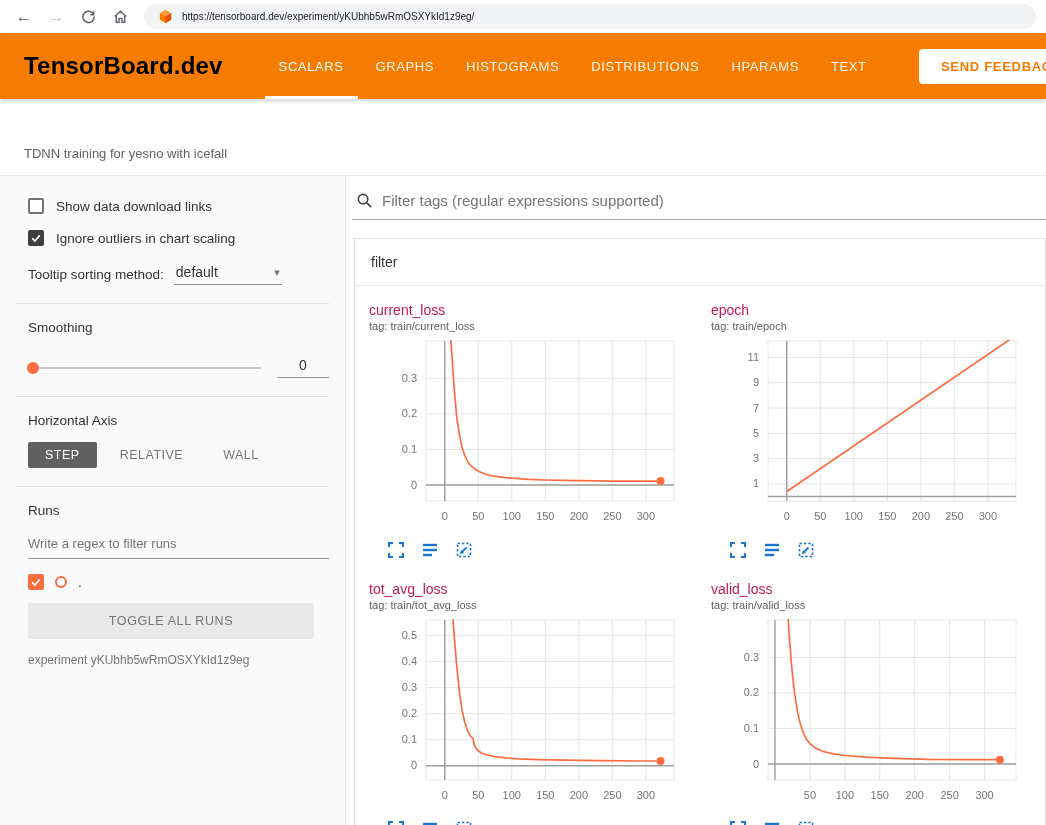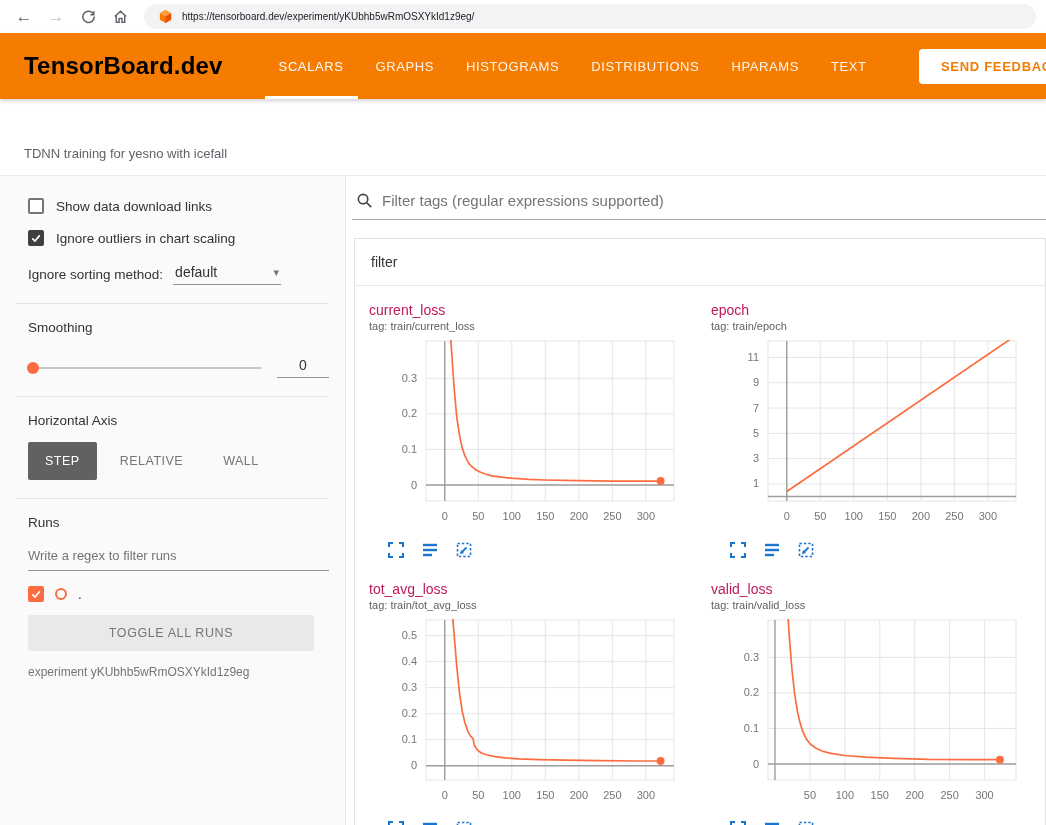--- a/index.html
+++ b/index.html
@@ -40,21 +40,21 @@
   .tt-label { font-size:13.5px; color:#333; padding-bottom:3px; }
   .dropdown { width:108px; border-bottom:1px solid #949494; display:flex; justify-content:space-between; align-items:center; padding:2px 2px 4px; cursor:pointer; }
   .dd-value { font-size:14px; color:#333; }
   .dd-arrow { font-size:11px; color:#757575; }
   .sec-label { font-size:13.5px; color:#333; }
   .slider-row { display:flex; align-items:center; gap:16px; margin-top:22px; }
   .slider { flex:1; height:2px; background:#c8c8c8; position:relative; cursor:pointer; }
   .slider-thumb { position:absolute; left:-1px; top:-5px; width:12px; height:12px; border-radius:50%; background:#fb6d40; }
   .slider-val { width:52px; text-align:center; font-size:14px; color:#333; border-bottom:1px solid #949494; padding-bottom:4px; }
   .axis-btns { display:flex; align-items:center; margin-top:14px; gap:6px; }
-  .axis-btn { font-size:12.5px; letter-spacing:.5px; padding:12px 17px; border-radius:2px; color:#757575; cursor:pointer; }
+  .axis-btn { font-size:12.5px; letter-spacing:.5px; padding:6px 17px; border-radius:2px; color:#757575; cursor:pointer; }
   .axis-btn.active { background:#616161; color:#fff; }
   .runs-filter { width:100%; border:none; outline:none; background:transparent; border-bottom:1px solid #949494; font-size:13px; color:#333; padding:8px 0 7px; margin-top:10px; }
   .runs-filter::placeholder { color:#757575; }
   .run-row { display:flex; align-items:center; gap:11px; margin:15px 0 13px; cursor:pointer; }
   .run-circle { width:12px; height:12px; border:2px solid #fb6d40; border-radius:50%; }
   .toggle-btn { width:286px; background:#e9e9e9; border:none; color:#757575; font-size:12.5px; letter-spacing:.6px; padding:11px 0; border-radius:2px; cursor:pointer; }
   .exp-caption { margin-top:14px; font-size:12px; color:#757575; }
 
   
   .main { flex:1; background:#fff; overflow:hidden; padding:0 0 0 6px; }
@@ -127,21 +127,21 @@
         </div>
         <div class="cb-row">
           <span class="cbox checked-dark">
             <svg width="12" height="12" viewBox="0 0 16 16">
                 <polyline points="3,8.5 6.5,12 13,4.5" stroke="#fff" stroke-width="2.2" fill="none"></polyline>
               </svg>
           </span>
           <span class="cb-label">Ignore outliers in chart scaling</span>
         </div>
         <div class="tooltip-row">
-          <span class="tt-label">Ignore sorting method:</span>
+          <span class="tt-label">Tooltip sorting method:</span>
           <div class="dropdown">
             <span class="dd-value">default</span>
             <span class="dd-arrow">▾</span>
           </div>
         </div>
       </div>
 
       <div class="side-div"></div>
 
       <div class="side-sec">

